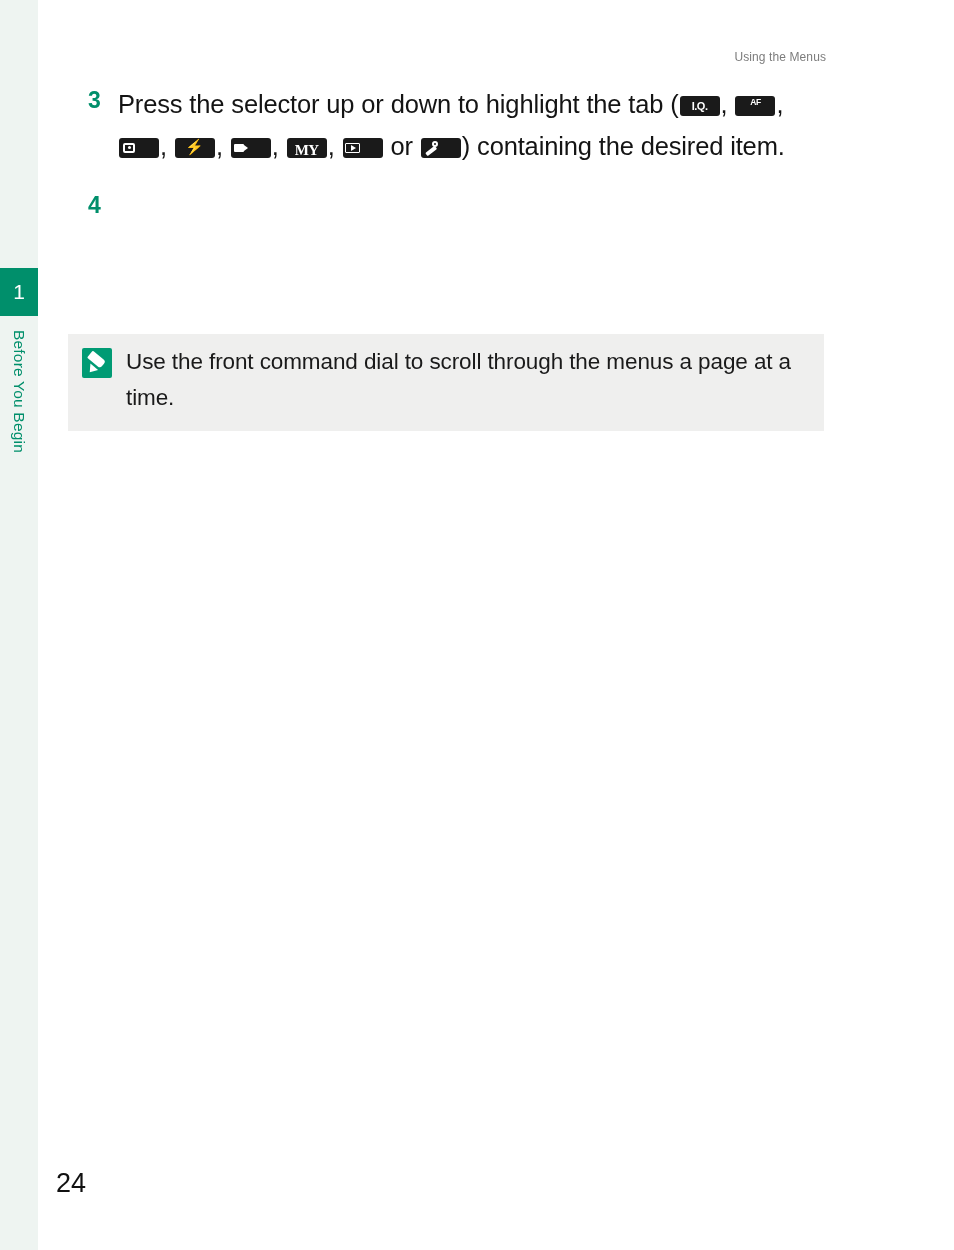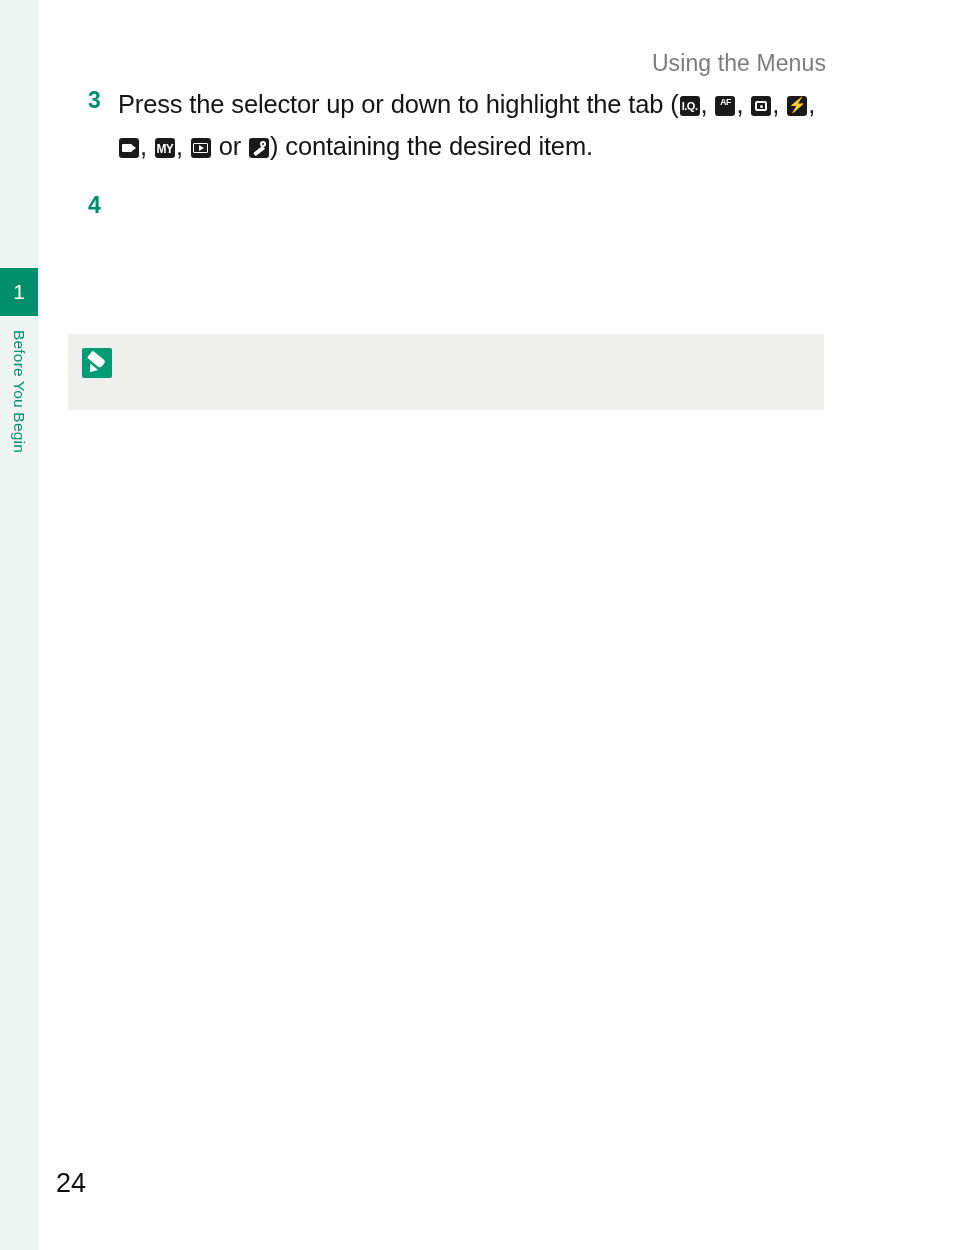--- a/index.html
+++ b/index.html
@@ -54,21 +54,21 @@
   .chapter-label span {
     writing-mode: vertical-rl;
     white-space: nowrap;
   }
 
   
   .running-head {
     position: absolute;
     right: 128px;
     top: 50px;
-    font-size: 23px;
+    font-size: 12px;
     color: #7c7c7c;
     letter-spacing: 0.1px;
   }
 
   
   .steps {
     position: absolute;
     left: 88px;
     top: 84px;
     width: 760px;
@@ -93,21 +93,21 @@
     line-height: 1.63;
     letter-spacing: -0.15px;
     color: #141414;
     max-width: 710px;
   }
 
   
   .gicon {
     display: inline-block;
     vertical-align: -3px;
-    width: 20px;
+    width: 40px;
     height: 20px;
     background: #1a1a1a;
     color: #ffffff;
     border-radius: 3px;
     position: relative;
     margin: 0 1px;
     overflow: hidden;
   }
   .gicon i {
     position: absolute;
@@ -115,21 +115,21 @@
     right: 0;
     font-style: normal;
     font-weight: bold;
     text-align: center;
     font-family: "Liberation Sans", sans-serif;
     line-height: 1;
   }
   .gicon.iq i      { top: 5px;  font-size: 11px; letter-spacing: -0.5px; }
   .gicon.afmf i.a  { top: 1.5px; font-size: 8.5px; letter-spacing: -0.4px; }
   .gicon.afmf i.b  { top: 27px; font-size: 13px; letter-spacing: -0.4px; }
-  .gicon.my i      { top: 5px;  font-size: 12px; letter-spacing: -0.6px; }
+  .gicon.my i      { top: 5px;  font-size: 15px; letter-spacing: -0.6px; font-family: Liberation Serif, serif; }
 
   .gicon.shoot::before {
     content: "";
     position: absolute;
     left: 4px; top: 5px;
     width: 12px; height: 10px;
     border: 2px solid #fff;
     border-radius: 2px;
     box-sizing: border-box;
   }
@@ -296,15 +296,16 @@
   <div class="step">
     <div class="step-num">4</div>
   </div>
 
 </div>
 
 <div class="note">
   <div class="note-icon-wrap">
     <div class="note-icon"></div>
   </div>
+  <div class="note-text">Use the front command dial to scroll through the menus a page at a time.</div>
 </div>
 
 <div class="folio">24</div>
 
 </body></html>

